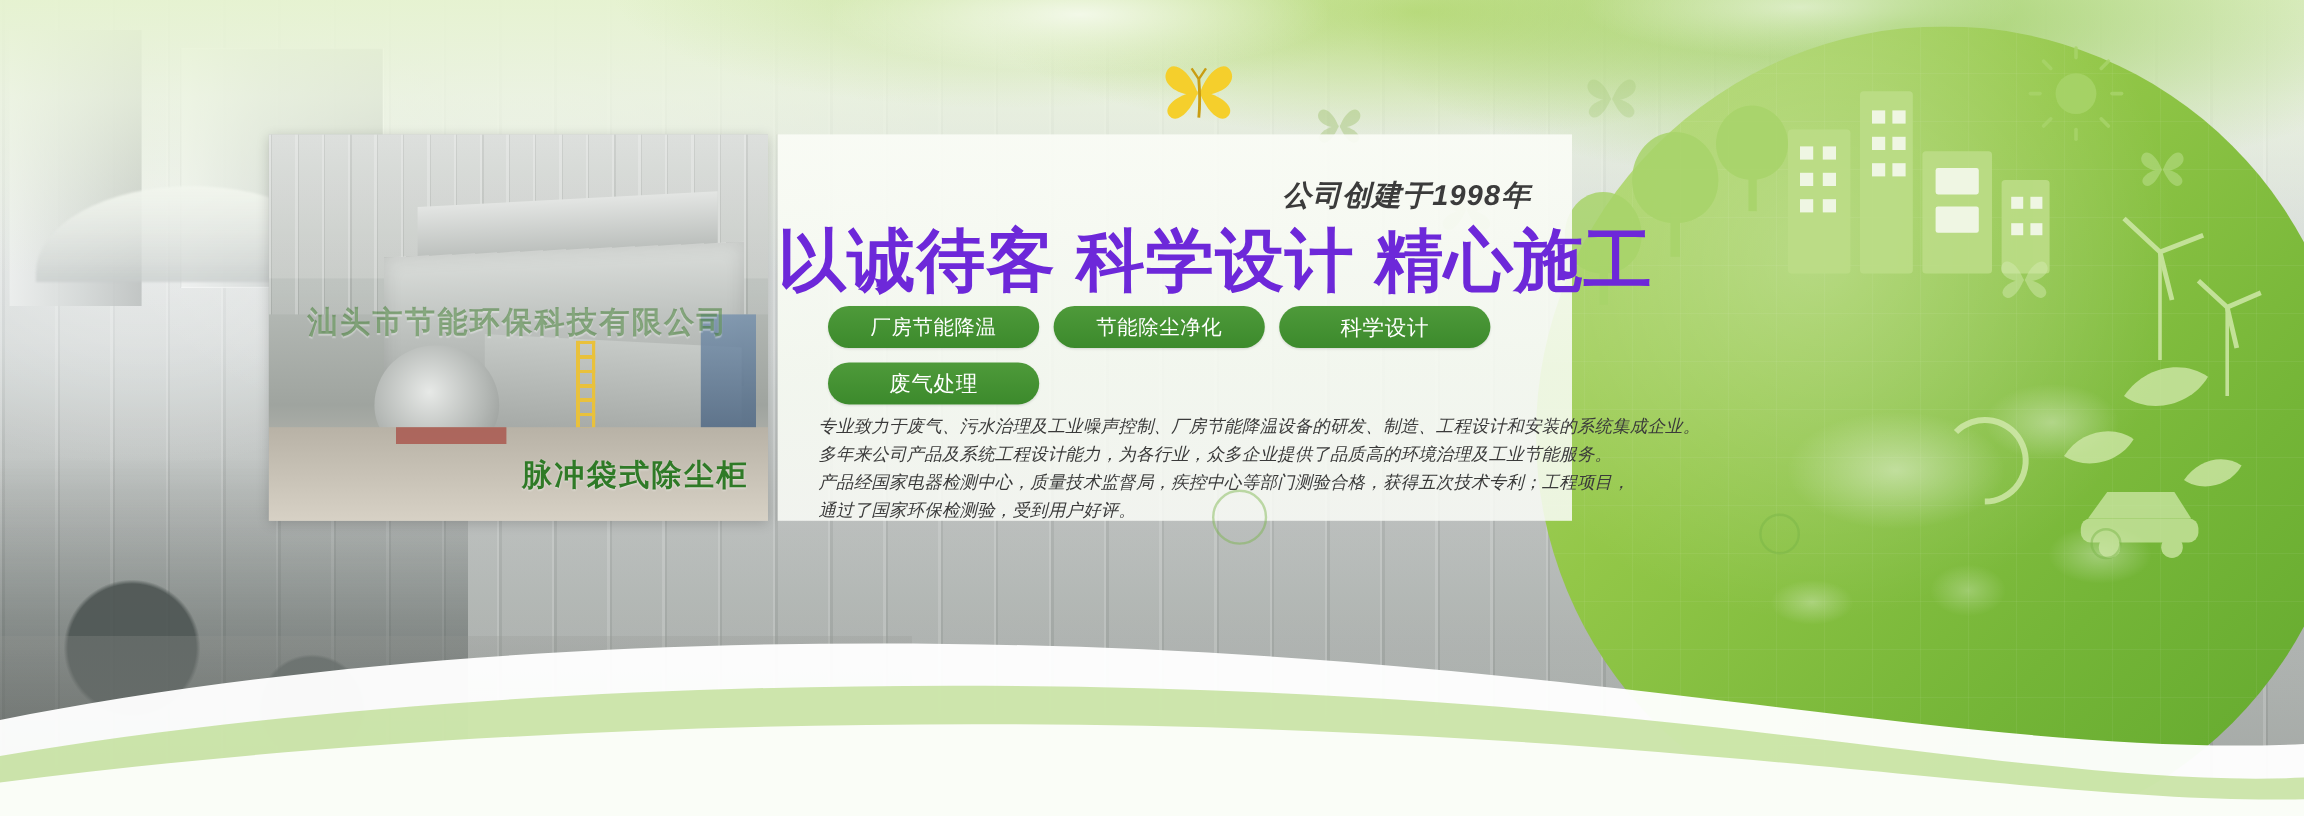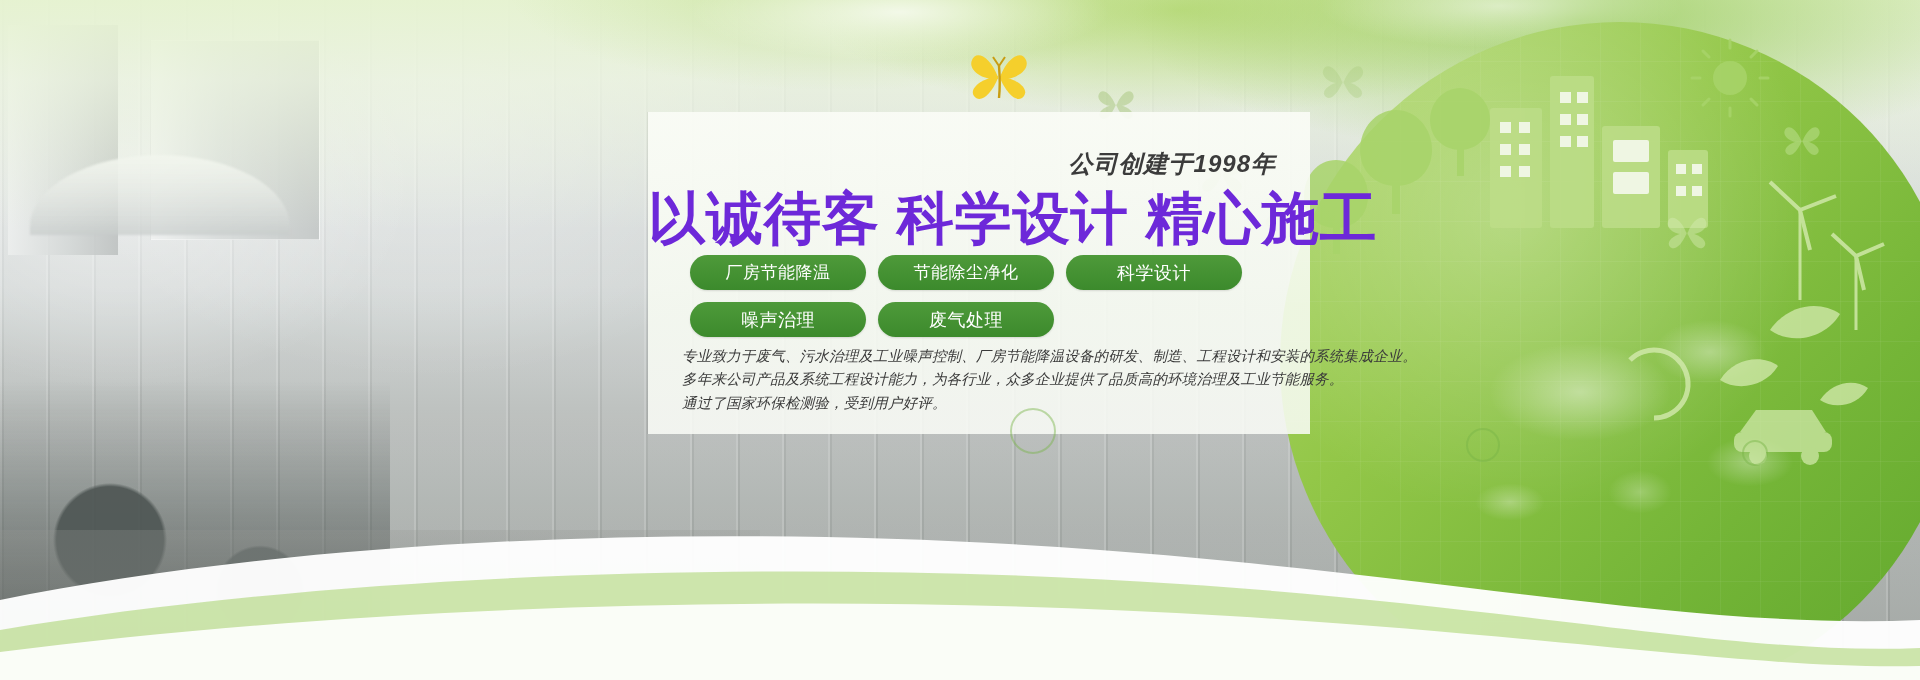--- a/index.html
+++ b/index.html
@@ -485,39 +485,57 @@
     <svg width="40" height="42" viewBox="0 0 62 66">
         <g fill="#cdeaa6">
       <path d="M30 33C22 12 8 6 4 16c-4 9 8 20 26 19z"></path>
           <path d="M32 33c8-21 22-27 26-17 4 9-8 20-26 19z"></path>
       <path d="M30 34c-7 17-18 26-24 18-5-7 6-17 24-20z"></path>
           <path d="M32 34c7 17 18 26 24 18 5-7-6-17-24-20z"></path>
         </g>
       </svg>
   </div>
 
+  <div class="photo-card">
+    <div class="pc-sky"></div>
+    <div class="pc-wall"></div>
+    <div class="pc-duct-top"></div>
+    <div class="pc-rail"></div>
+    <div class="pc-rail2"></div>
+    <div class="pc-duct-main"></div>
+    <div class="pc-duct-down"></div>
+    <div class="pc-ladder"></div>
+    <div class="pc-fan"></div>
+    <div class="pc-blue"></div>
+    <div class="pc-base"></div>
+    <div class="pc-red"></div>
+
+    <div class="pc-watermark">汕头市节能环保科技有限公司</div>
+
+    <div class="pc-caption">脉冲袋式除尘柜</div>
+  </div>
 
   <div class="content-panel"></div>
 
   <div class="headline-block">
     <div class="kicker">公司创建于1998年</div>
     <div class="headline">以诚待客 科学设计 精心施工</div>
   </div>
 
   <div class="pill-grid">
     <div class="pill wide">厂房节能降温</div>
     <div class="pill wide">节能除尘净化</div>
     <div class="pill">科学设计</div>
-    <div class="pill">噪声治理</div>
     <div class="pill">废气处理</div>
   </div>
 
   <div class="desc">
     <p>专业致力于废气、污水治理及工业噪声控制、厂房节能降温设备的研发、制造、工程设计和安装的系统集成企业。</p>
     <p>多年来公司产品及系统工程设计能力，为各行业，众多企业提供了品质高的环境治理及工业节能服务。</p>
+    <p>产品经国家电器检测中心，质量技术监督局，疾控中心等部门测验合格，获得五次技术专利；工程项目，</p>
     <p>通过了国家环保检测验，受到用户好评。</p>
   </div>
 
   <div class="eco-bubble" style="left:1010px; top:408px; width:46px; height:46px;"></div>
   <div class="eco-bubble" style="left:1466px; top:428px; width:34px; height:34px;"></div>
   <div class="eco-bubble" style="left:1742px; top:440px; width:26px; height:26px;"></div>
 
   <div class="bottom-sweep">
     <svg viewBox="0 0 1920 200" preserveAspectRatio="none">
       <path d="M0 120 C 300 60, 700 40, 1100 70 C 1450 96, 1700 150, 1920 140 L1920 200 L0 200 Z" fill="#ffffff" opacity="0.96"></path>

